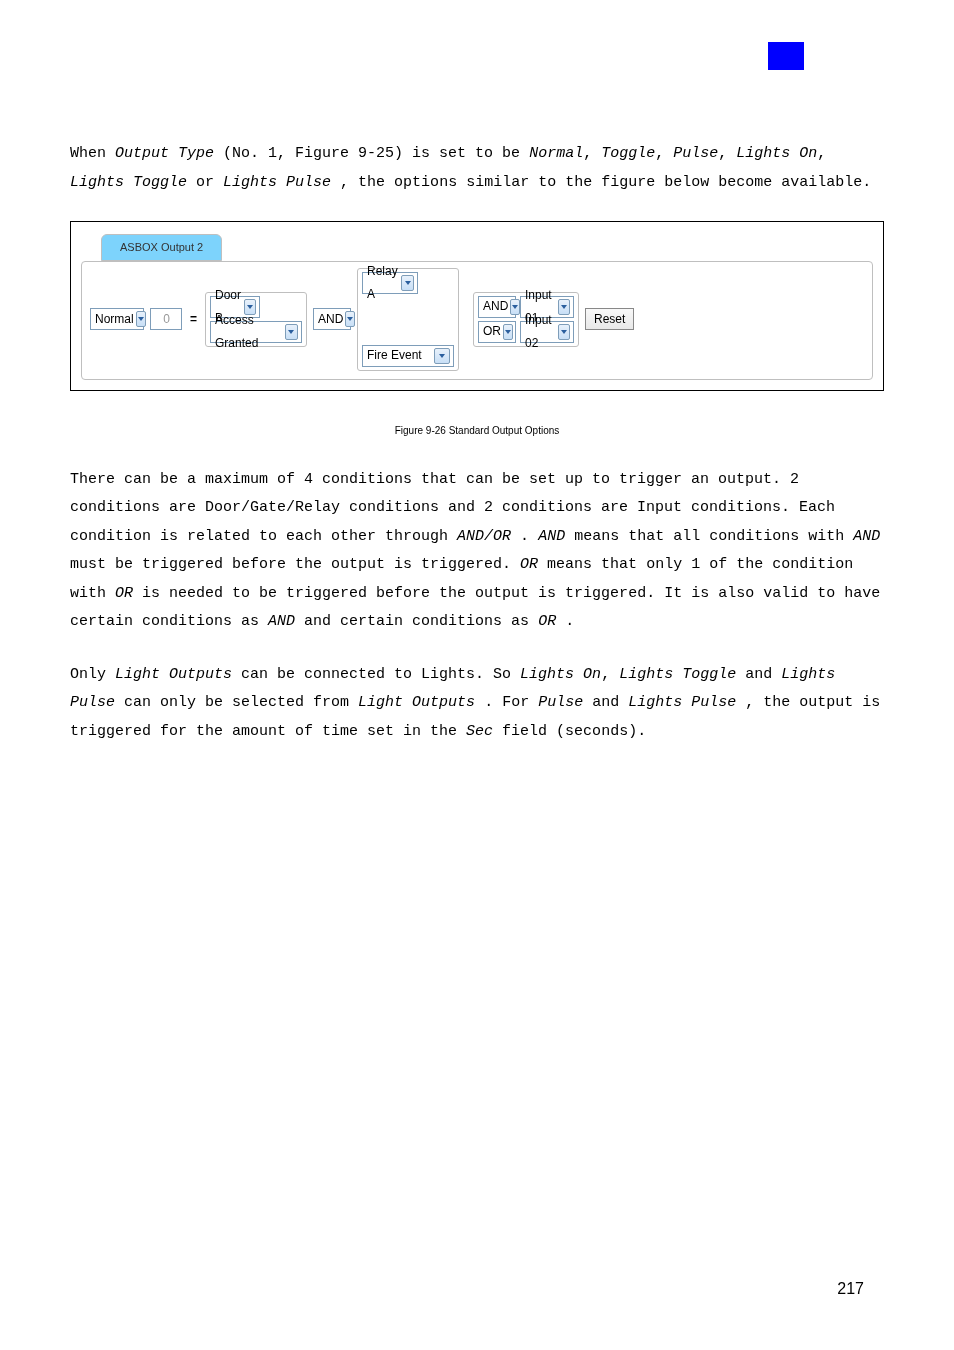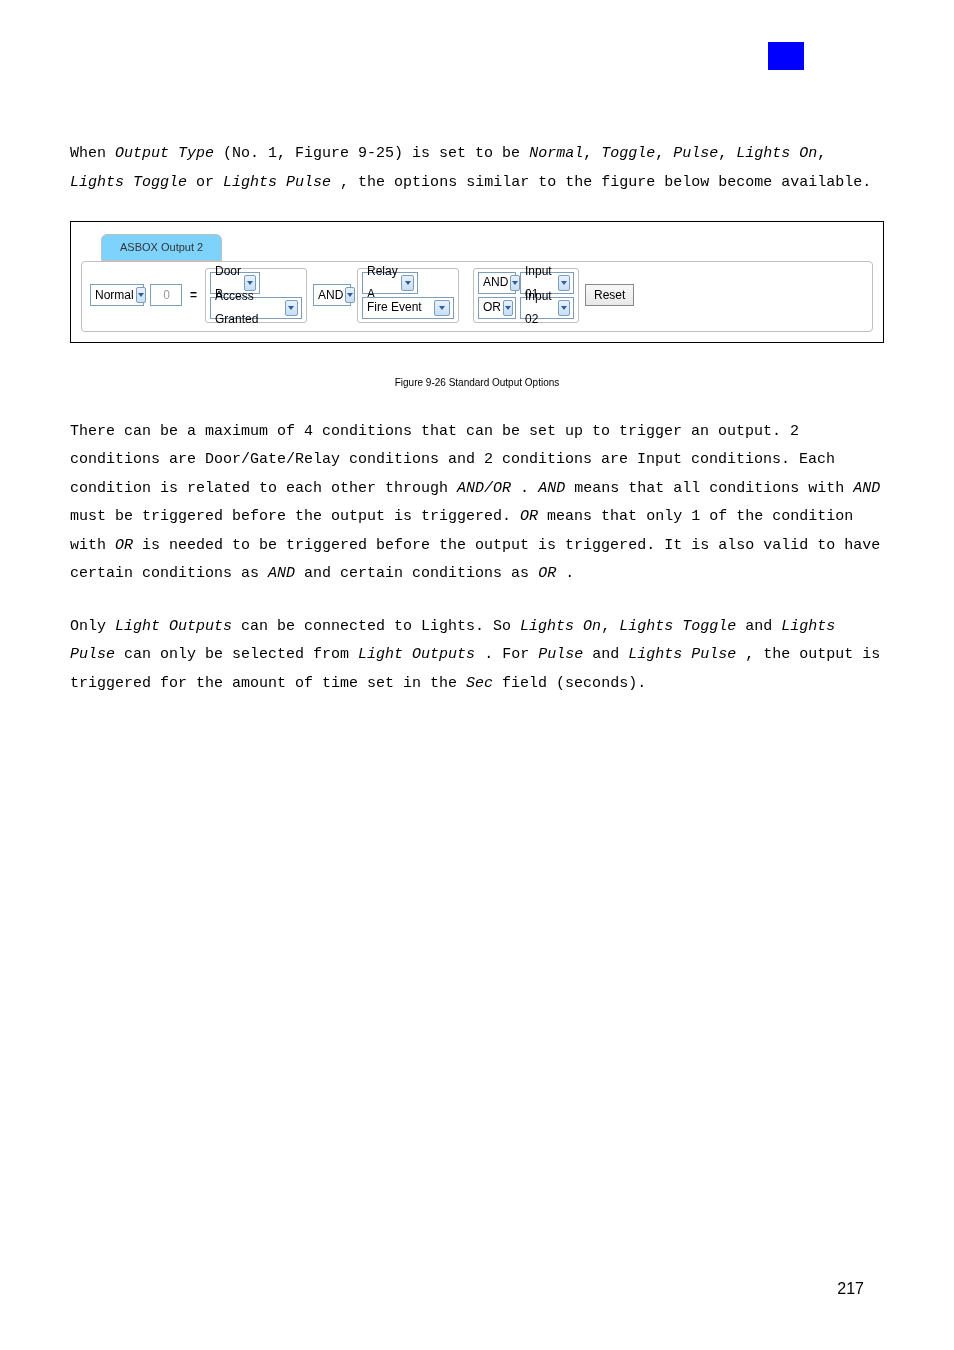--- a/index.html
+++ b/index.html
@@ -125,21 +125,21 @@
     background: linear-gradient(#f8f8f8,#e8e8e8);
     border: 1px solid #888;
     padding: 0 8px;
     cursor: pointer;
   }
   .w-normal { width: 54px; justify-content: space-between; }
   .w-doorb { width: 50px; justify-content: space-between; }
   .w-ag    { width: 92px; justify-content: space-between; }
   .w-and   { width: 38px; justify-content: space-between; }
   .w-relay { width: 56px; justify-content: space-between; }
-  .w-fire  { width: 92px; justify-content: space-between; }
+  .w-fire  { width: 92px; justify-content: space-between; margin-top: 48px; }
   .w-andor { width: 38px; justify-content: space-between; }
   .w-input { width: 54px; justify-content: space-between; }
 
   .fig-caption {
     text-align: center;
     margin: 6px 0 26px 0;
     font-size: 10px;
   }
   .fig-caption .b { font-weight: normal; }
 

